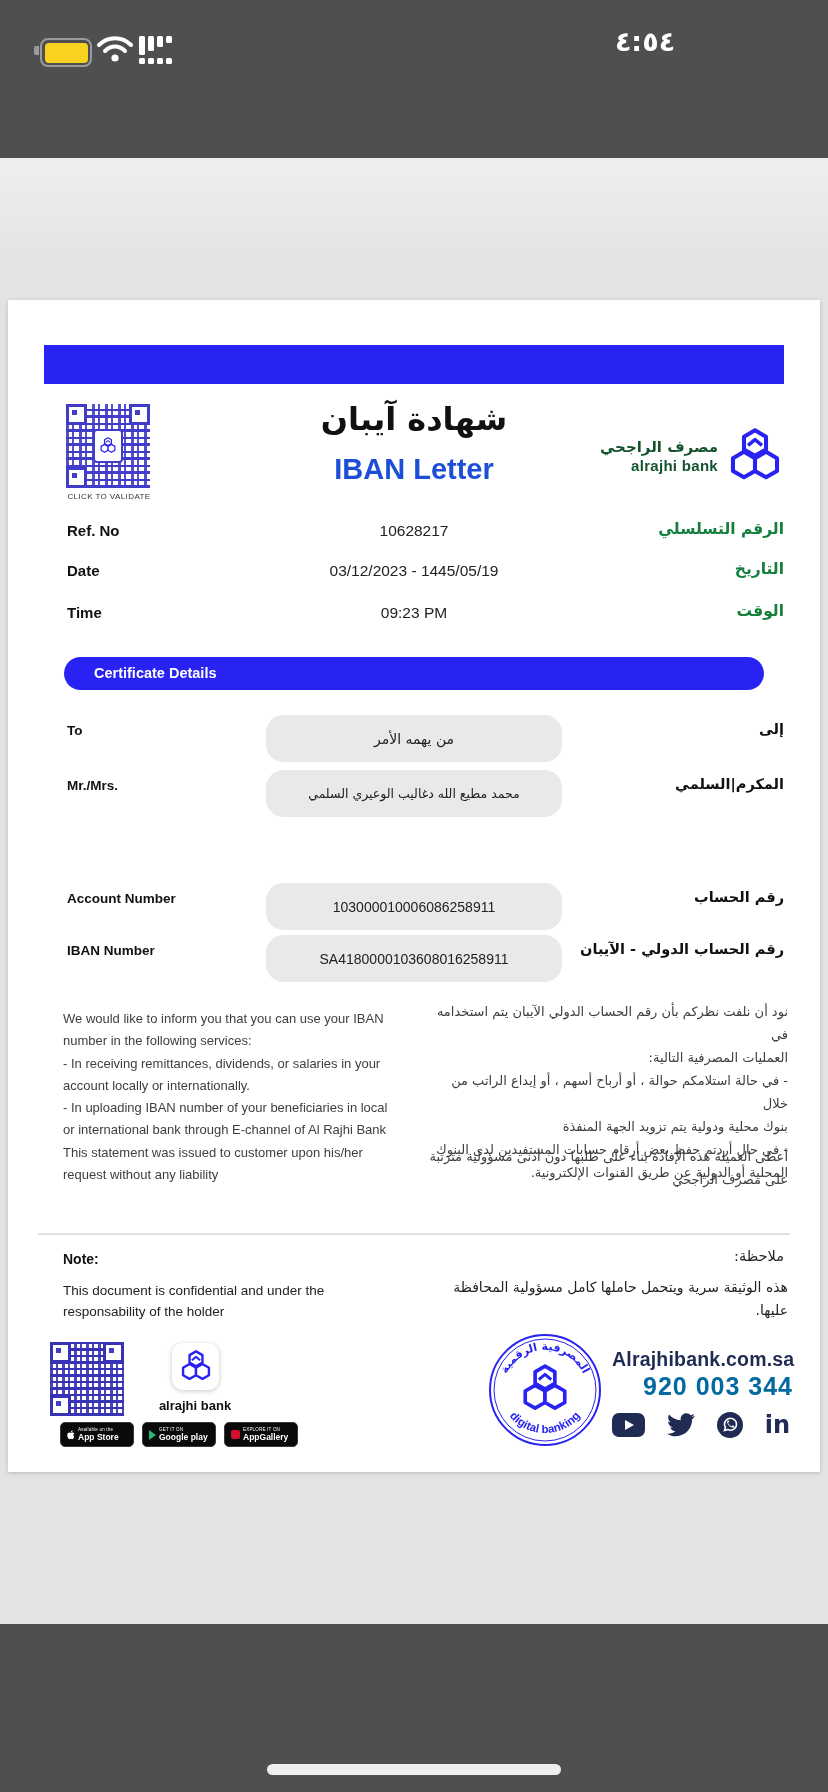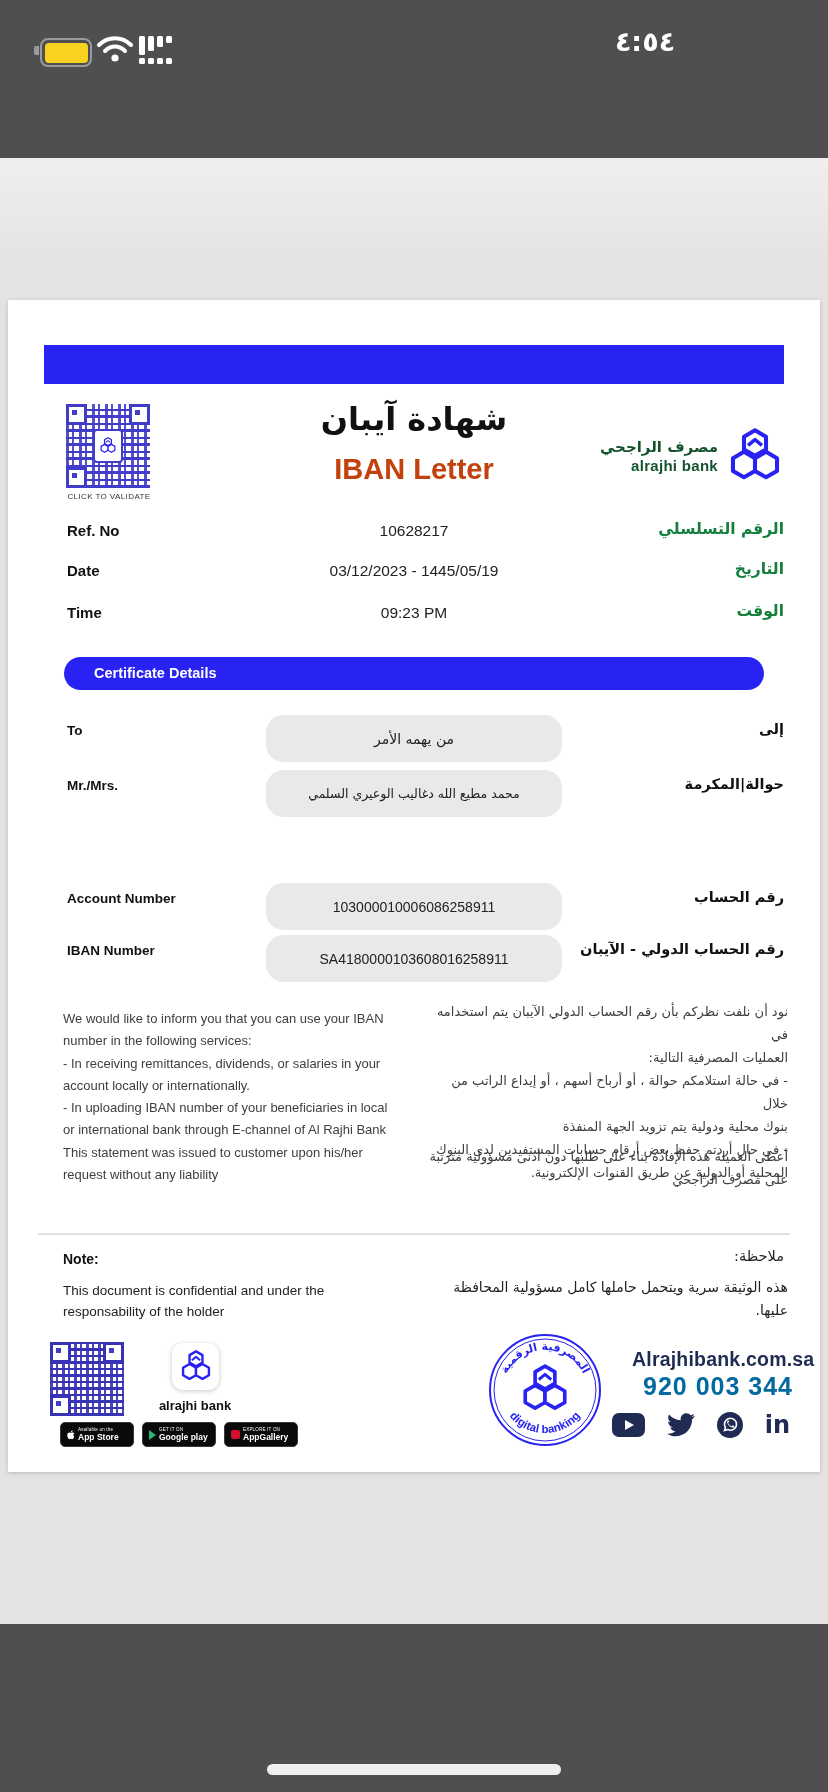--- a/index.html
+++ b/index.html
@@ -49,21 +49,21 @@
   .qr .f{position:absolute;width:15px;height:15px;border:3.5px solid #423DC8;background:#fff;}
   .qr .f::after{content:"";position:absolute;left:3px;top:3px;width:5px;height:5px;background:#423DC8;}
   .qr .tl{left:0;top:0;} .qr .tr{right:0;top:0;} .qr .bl{left:0;bottom:0;}
   .qr .center-logo{position:absolute;left:50%;top:50%;transform:translate(-50%,-50%);
     width:26px;height:30px;background:#fff;border:2px solid #423DC8;border-radius:4px;
     display:flex;align-items:center;justify-content:center;}
   .qr-caption{position:absolute;left:36px;top:192px;width:130px;text-align:center;
     font-size:8px;letter-spacing:.4px;color:#333;}
 
   .title-ar{position:absolute;left:0;right:0;top:100px;text-align:center;font-size:32px;font-weight:700;color:#111;}
-  .title-en{position:absolute;left:0;right:0;top:153px;text-align:center;font-size:29px;font-weight:700;color:#c2410c;}
+  .title-en{position:absolute;left:0;right:0;top:153px;text-align:center;font-size:29px;font-weight:700;color:#1d4ed8;}
 
   .brand{position:absolute;right:36px;top:126px;display:flex;align-items:center;gap:8px;}
   .brand .names{text-align:right;color:#14532d;line-height:1.25;}
   .brand .names .n-ar{font-size:15px;font-weight:700;}
   .brand .names .n-en{font-size:15px;font-weight:600;letter-spacing:.3px;}
 
   
   .meta-row{position:absolute;left:0;right:0;height:24px;}
   .meta-row .len{position:absolute;left:59px;top:0;font-size:15px;font-weight:700;color:#111;}
   .meta-row .val{position:absolute;left:0;right:0;top:0;text-align:center;font-size:15.5px;color:#222;}
@@ -96,21 +96,21 @@
   .badges{position:absolute;left:40px;top:1122px;display:flex;gap:8px;padding-left:12px;}
   .badge{height:23px;min-width:60px;background:#0a0a0a;border-radius:5px;border:1px solid #3a3a3a;
     display:flex;align-items:center;gap:3px;padding:0 6px;color:#fff;}
   .badge .txt{display:flex;flex-direction:column;line-height:1;}
   .badge .t{font-size:4.5px;letter-spacing:.2px;}
   .badge .n{font-size:8.5px;font-weight:700;}
   .badge .gicon{width:0;height:0;border-left:7px solid #2bb673;border-top:5px solid transparent;border-bottom:5px solid transparent;}
   .badge .hicon{width:9px;height:9px;background:#d00f31;border-radius:2px;}
 
   .stamp{position:absolute;left:478px;top:1031px;}
-  .site{position:absolute;left:604px;top:1048px;font-size:19.5px;font-weight:700;color:#1F2B52;letter-spacing:.2px;margin-left:20px;}
+  .site{position:absolute;left:604px;top:1048px;font-size:19.5px;font-weight:700;color:#1F2B52;letter-spacing:.2px;}
   .phone{position:absolute;left:603px;top:1072px;font-size:25px;font-weight:700;color:#0369a1;letter-spacing:1px;margin-left:32px;}
   .socials{position:absolute;left:604px;top:1112px;width:178px;display:flex;justify-content:space-between;align-items:center;}
   .socials .in{font-size:24px;font-weight:800;color:#1F2B52;line-height:1;font-family:"DejaVu Sans",sans-serif;}
 
   
   .toolbar{position:absolute;left:0;top:1624px;width:828px;height:168px;background:#4F4F51;}
   .home-indicator{position:absolute;left:267px;top:1764px;width:294px;height:11px;border-radius:6px;background:#EFEFEF;}
 </style>
 </head>
 <body>
@@ -219,21 +219,21 @@
     </div>
 
     <div class="d-row" style="top:415px">
       <span class="len">To</span>
       <div class="pill ar">من يهمه الأمر</div>
       <span class="lar ar">إلى</span>
     </div>
     <div class="d-row" style="top:470px">
       <span class="len">Mr./Mrs.</span>
       <div class="pill ar" style="font-size:12.5px">محمد مطيع الله دغاليب الوعيري السلمي</div>
-      <span class="lar ar">حوالة|المكرمة</span>
+      <span class="lar ar">المكرم|السلمي</span>
     </div>
     <div class="d-row" style="top:583px">
       <span class="len">Account Number</span>
       <div class="pill">103000010006086258911</div>
       <span class="lar ar">رقم الحساب</span>
     </div>
     <div class="d-row" style="top:635px">
       <span class="len">IBAN Number</span>
       <div class="pill">SA4180000103608016258911</div>
       <span class="lar ar">رقم الحساب الدولي - الآيبان</span>

